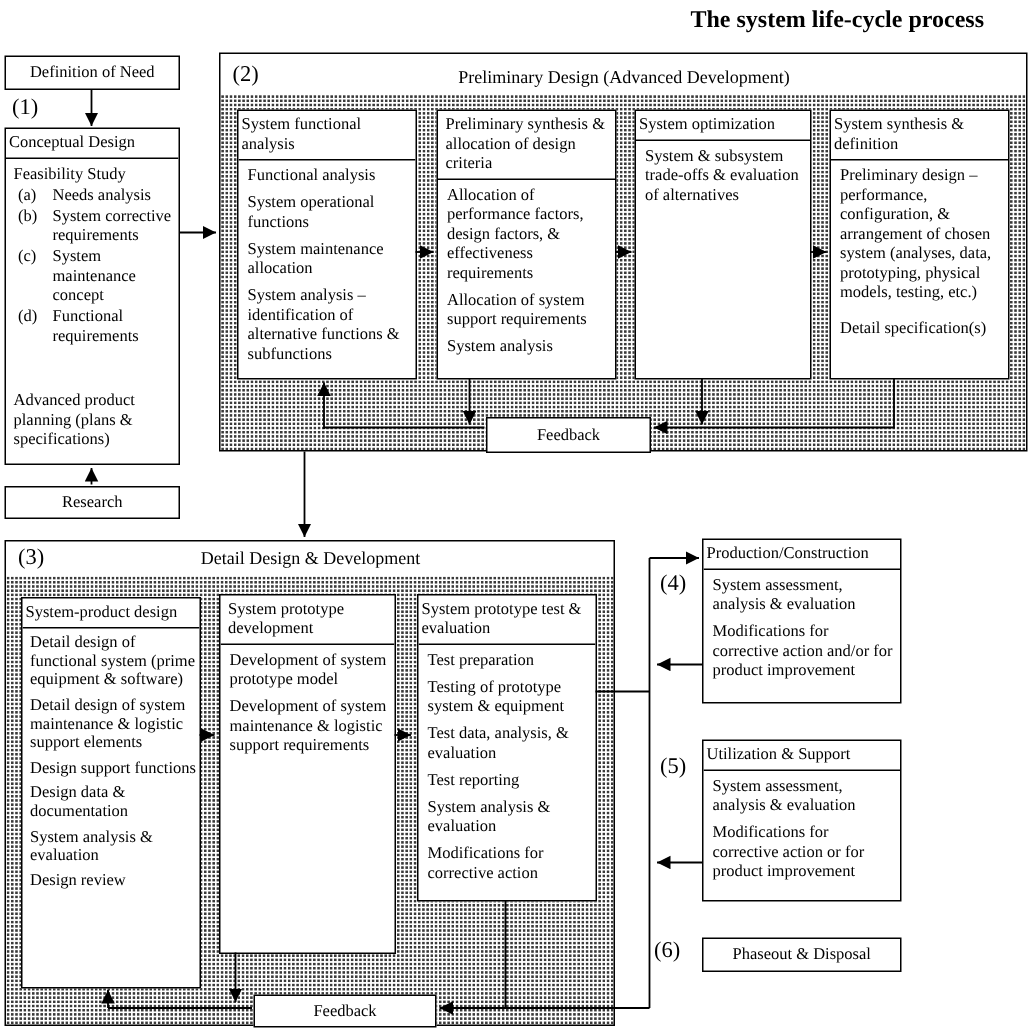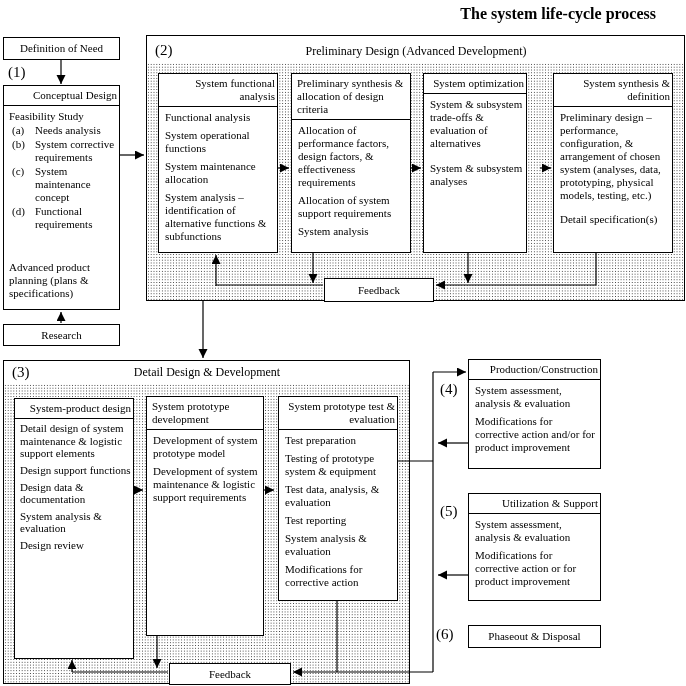--- a/index.html
+++ b/index.html
@@ -16,21 +16,21 @@
   .box{position:absolute;background:#fff;border:1px solid #000;overflow:hidden;}
   .cbox{display:flex;align-items:center;justify-content:center;text-align:center;}
   .block{position:absolute;border:1px solid #000;background:#fff;}
   .dotted{
     position:absolute;left:0;right:0;bottom:0;
     background-image:radial-gradient(circle,#3a3a3a 0.8px,rgba(0,0,0,0) 0.9px);
     background-size:2.8px 2.8px;
   }
   .block-title{position:absolute;left:1px;right:0;text-align:center;font-size:12px;}
   .stage{position:absolute;font-size:15px;}
-  .hdr{border-bottom:1px solid #000;text-align:right;padding:3px 2px;}
+  .hdr{border-bottom:1px solid #000;text-align:left;padding:3px 2px;}
   .hdr.al{text-align:left;padding-left:5px;padding-right:2px;}
   .items{padding:4px 2px 2px 6px;}
   .item{margin-bottom:5px;}
   .tight .items{padding:3px 2px 2px 5px;line-height:1.15;}
   .tight .item{margin-bottom:4px;}
   .feas-row{display:flex;margin-top:1px;}
   .feas-l{flex:none;width:26px;padding-left:3px;}
   .feas-t{flex:1;padding-right:1px;}
   .adv{margin-top:30px;}
   .overlay{position:absolute;left:0;top:0;pointer-events:none;}
@@ -89,25 +89,24 @@
 
     <div class="box" style="left:144px;top:37px;width:120px;height:180px">
       <div class="hdr al">Preliminary synthesis &amp; allocation of design criteria</div>
       <div class="items">
         <div class="item">Allocation of performance factors, design factors, &amp; effectiveness requirements</div>
         <div class="item">Allocation of system support requirements</div>
         <div class="item">System analysis</div>
       </div>
     </div>
 
-    <div class="box" style="left:276px;top:37px;width:104px;height:180px">
+    <div class="box" style="left:276px;top:37px;width:118px;height:180px">
       <div class="hdr">System optimization</div>
       <div class="items">
         <div class="item" style="margin-bottom:12px">System &amp; subsystem trade-offs &amp; evaluation of alternatives</div>
-        <div class="item">System &amp; subsystem analyses</div>
       </div>
     </div>
 
     <div class="box" style="left:406px;top:37px;width:120px;height:180px">
       <div class="hdr">System synthesis &amp; definition</div>
       <div class="items">
         <div class="item" style="margin-bottom:11px">Preliminary design – performance, configuration, &amp; arrangement of chosen system (analyses, data, prototyping, physical models, testing, etc.)</div>
         <div class="item">Detail specification(s)</div>
       </div>
     </div>
@@ -116,20 +115,21 @@
   </div>
 
   <div class="block" style="left:3px;top:360px;width:407px;height:324px">
     <div class="stage" style="left:8px;top:3px">(3)</div>
     <div class="block-title" style="top:4px">Detail Design &amp; Development</div>
     <div class="dotted" style="top:23px"></div>
 
     <div class="box tight" style="left:10px;top:37px;width:120px;height:261px">
       <div class="hdr">System-product design</div>
       <div class="items">
+        <div class="item">Detail design of functional system (prime equipment &amp; software)</div>
         <div class="item">Detail design of system maintenance &amp; logistic support elements</div>
         <div class="item">Design support functions</div>
         <div class="item">Design data &amp; documentation</div>
         <div class="item">System analysis &amp; evaluation</div>
         <div class="item">Design review</div>
       </div>
     </div>
 
     <div class="box" style="left:142px;top:35px;width:118px;height:240px">
       <div class="hdr al">System prototype development</div>

